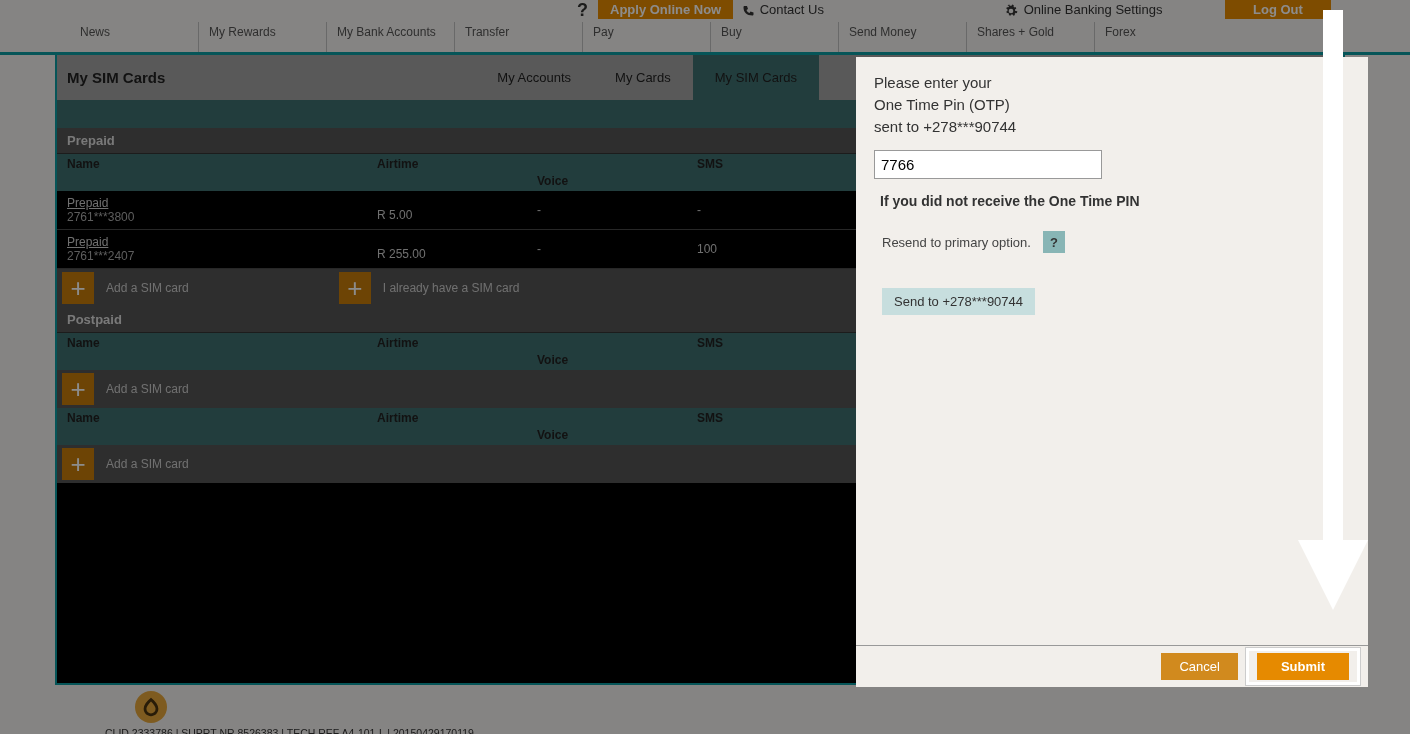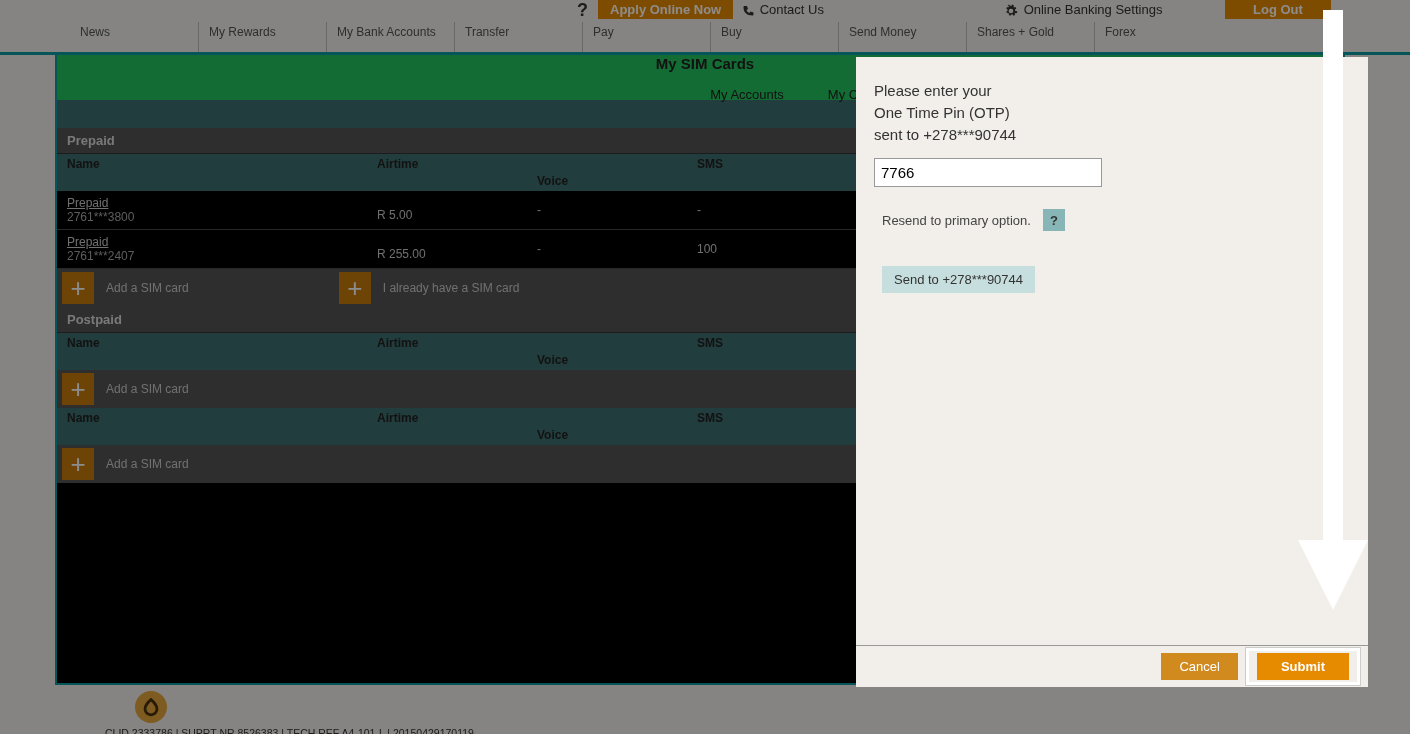--- a/index.html
+++ b/index.html
@@ -16,21 +16,21 @@
 .topbar .logout { position:absolute; left:1225px; top:0; background:#e68a00; color:#fff; padding:2px 28px; font-weight:bold; }
 
 
 .navtabs { display:flex; border-bottom:3px solid #0c9ba0; height:33px; padding-left:70px; }
 .navtabs .tab { border-left:1px solid #bfbfbf; padding:4px 15px 0 10px; min-width:128px; height:30px; font-size:12px; color:#555; line-height:13px; cursor:pointer; }
 .navtabs .tab:first-child { border-left:none; }
 
 
 .page-wrap { position:relative; padding:0 0 0 55px; }
 .main-box { width:1290px; border:2px solid #0c9ba0; border-top:none; background:#555; position:relative; }
-.sub-header { background:#22c55e; height:45px; color:#fff; display:flex; align-items:center; padding-left:10px;flex-direction:column; }
+.sub-header { background:#a3a3a3; height:45px; color:#fff; display:flex; align-items:center; padding-left:10px; }
 .sub-header .title { font-weight:bold; font-size:15px; color:#222; }
 .sub-header .subtabs { display:flex; margin-left:310px; }
 .sub-header .subtabs .st { padding:0 22px; line-height:45px; color:#222; font-size:13px; cursor:pointer; }
 .sub-header .subtabs .st.active { background:#3e6f6f; color:#222; }
 .sub-header .timestamp { margin-left:auto; padding-right:15px; color:#222; font-size:13px; }
 
 .thin-bar { height:28px; background:#3e6f6f; }
 
 .content-area { background:#000000; min-height:555px; }
 
@@ -59,21 +59,21 @@
 
 .footer { padding:6px 0 0 50px; }
 .logo-circ { width:32px; height:32px; border-radius:50%; background:#e6a63b; display:inline-flex; align-items:center; justify-content:center; margin-left:30px; font-size:20px; }
 .foot-txt { font-size:10.5px; color:#333; padding-top:4px; }
 
 
 .dim { position:absolute; left:0; top:0; right:0; bottom:0; background:rgba(0,0,0,0.45); z-index:5; }
 
 
 .otp-panel { position:absolute; right:42px; top:57px; width:512px; height:630px; background:#f2efeb; z-index:10; padding:15px 18px; }
-.otp-panel .msg { font-size:15px; color:#333; line-height:22px;margin-top:8px; }
+.otp-panel .msg { font-size:15px; color:#333; line-height:22px; }
 .otp-panel input.otp { margin-top:12px; width:228px; height:29px; padding:3px 6px; font-size:15px; border:1px solid #999; }
 .otp-panel .noreceive { margin-top:14px; font-weight:bold; color:#333; font-size:14px; padding-left:6px; }
 .otp-panel .resend-line { margin-top:22px; padding-left:8px; display:flex; align-items:center; gap:12px; }
 .otp-panel .resend-line .txt { font-size:13px; color:#444; }
 .otp-panel .qbtn { width:22px; height:22px; background:#88b5b5; color:#333; display:flex; align-items:center; justify-content:center; font-weight:bold; cursor:pointer; }
 .otp-panel .send-chip { margin-top:35px; margin-left:8px; display:inline-block; background:#c7dede; padding:6px 12px; font-size:13px; cursor:pointer; }
 
 .otp-footer { position:absolute; bottom:0; left:0; right:0; border-top:1px solid #999; height:42px; display:flex; justify-content:flex-end; align-items:center; padding-right:8px; gap:8px; }
 .btn-cancel { background:#d18a1e; color:#fff; padding:6px 18px; font-size:13px; cursor:pointer; }
 .btn-submit-wrap { border:3px solid #fff; box-shadow:0 0 0 1px #ccc; padding:8px; margin:-8px 0; }
@@ -203,20 +203,21 @@
 <div class="dim" style="left:856px; right:0; top:687px; bottom:0;"></div>
 <div class="dim" style="left:1368px; right:0; top:57px; bottom:47px;"></div>
 
 <div class="otp-panel">
   <div class="msg">
     <div>Please enter your</div>
     <div>One Time Pin (OTP)</div>
     <div>sent to +278***90744</div>
   </div>
   <input class="otp" type="text" value="7766" style="">
+  <div class="noreceive">If you did not receive the One Time PIN</div>
   <div class="resend-line">
     <span class="txt">Resend to primary option.</span>
     <span class="qbtn">?</span>
   </div>
   <div class="send-chip">Send to +278***90744</div>
 
   <div class="otp-footer">
     <span class="btn-cancel">Cancel</span>
     <span class="btn-submit-wrap">
       <span class="btn-submit">Submit</span>

